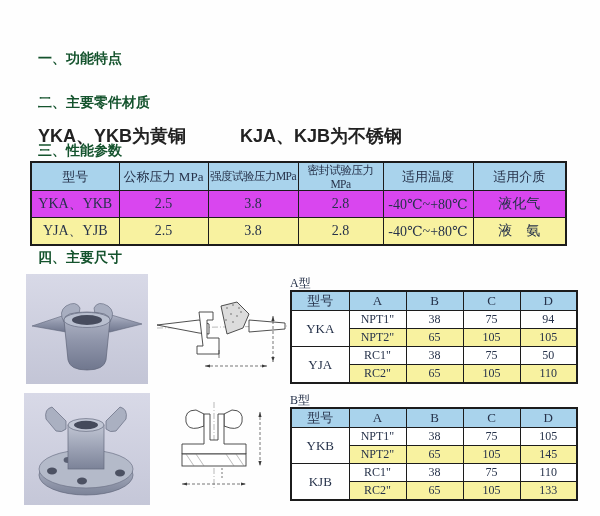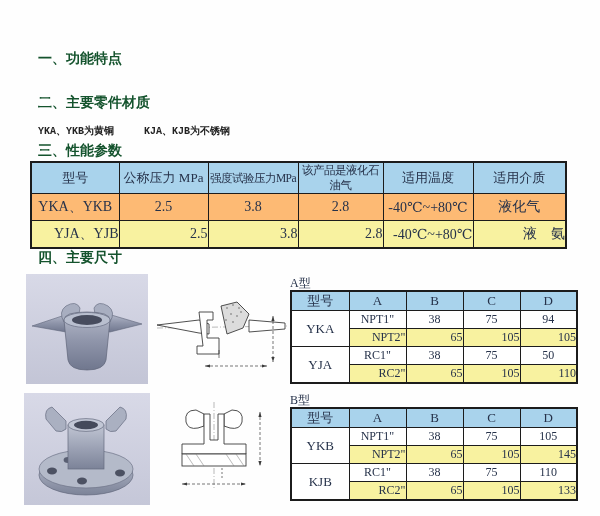--- a/index.html
+++ b/index.html
@@ -13,33 +13,33 @@
   }
   .sec-heading{
     position:absolute;left:38px;font-size:14px;font-weight:bold;color:#14532d;white-space:nowrap;
   }
   .h1{top:50px;} .h2{top:94px;} .h3{top:142px;} .h4{top:249px;}
   .para{
     position:absolute;top:67px;left:8px;width:588px;font-size:14px;font-weight:bold;
     line-height:21px;text-indent:2em;color:#222;text-align:justify;
   }
   .materials{
-    position:absolute;top:124px;left:38px;font-size:10px;font-weight:bold;color:#222;white-space:nowrap;font-family:Liberation Mono, monospace;
+    position:absolute;top:124px;left:38px;font-size:18px;font-weight:bold;color:#222;white-space:nowrap;
   }
   table{border-collapse:collapse;table-layout:fixed;}
   .perf-table{
     position:absolute;top:161px;left:30px;width:535px;
     font-family:"Liberation Serif","DejaVu Serif",serif;color:#26324a;
     border:2px solid #1c1c1c;
   }
   .perf-table th,.perf-table td{border:1px solid #1c1c1c;text-align:center;vertical-align:middle;padding:0;}
   .perf-table th{height:23px;background:#a9d3ec;font-size:13px;font-weight:normal;}
   .perf-table th.compact{font-size:11.5px;letter-spacing:-0.5px;}
-  .perf-table td{height:26px;font-size:14px;background:#fdba74;}
-  tr.yellow td{background:#f8f2a0;text-align:right;}
+  .perf-table td{height:26px;font-size:14px;background:#d946ef;}
+  tr.yellow td{background:#f8f2a0;}
   .dim-label{
     position:absolute;left:290px;font-size:12px;color:#26324a;
     font-family:"Liberation Serif","DejaVu Serif",serif;
   }
   .lab-a{top:275px;text-align:center;} .lab-b{top:392px;}
   .dim-table{
     position:absolute;left:290px;width:286px;
     font-family:"Liberation Serif","DejaVu Serif",serif;color:#26324a;
     border:2px solid #1c1c1c;
   }
@@ -72,21 +72,21 @@
         <col style="width:90px">
         <col style="width:85px">
         <col style="width:90px">
         <col style="width:93px">
       </colgroup>
     <tbody>
         <tr>
       <th>型号</th>
       <th>公称压力 MPa</th>
       <th class="compact">强度试验压力MPa</th>
-      <th class="compact">该产品是液化石油气</th>
+      <th class="compact">密封试验压力MPa</th>
       <th>适用温度</th>
       <th>适用介质</th>
     </tr>
     <tr>
       <td>YKA、YKB</td>
       <td>2.5</td>
       <td>3.8</td>
       <td>2.8</td>
       <td>-40℃~+80℃</td>
       <td>液化气</td>

